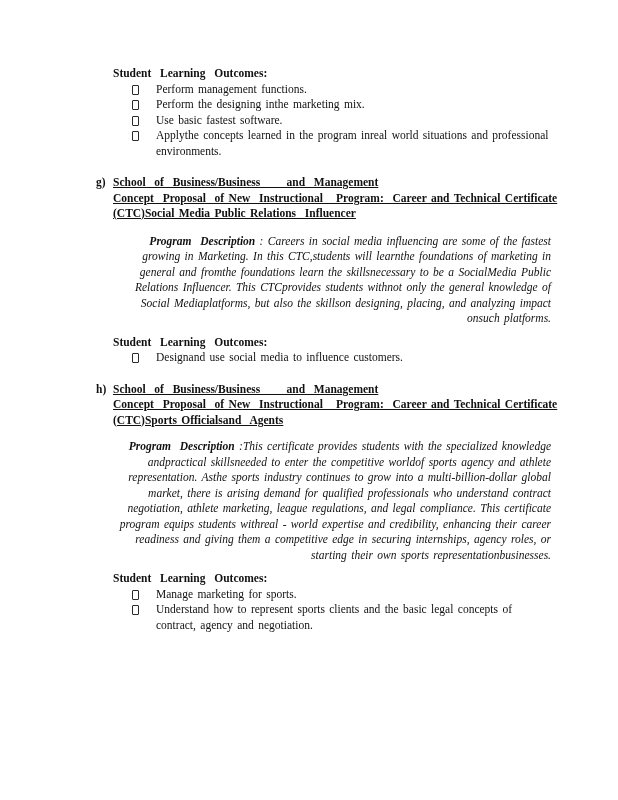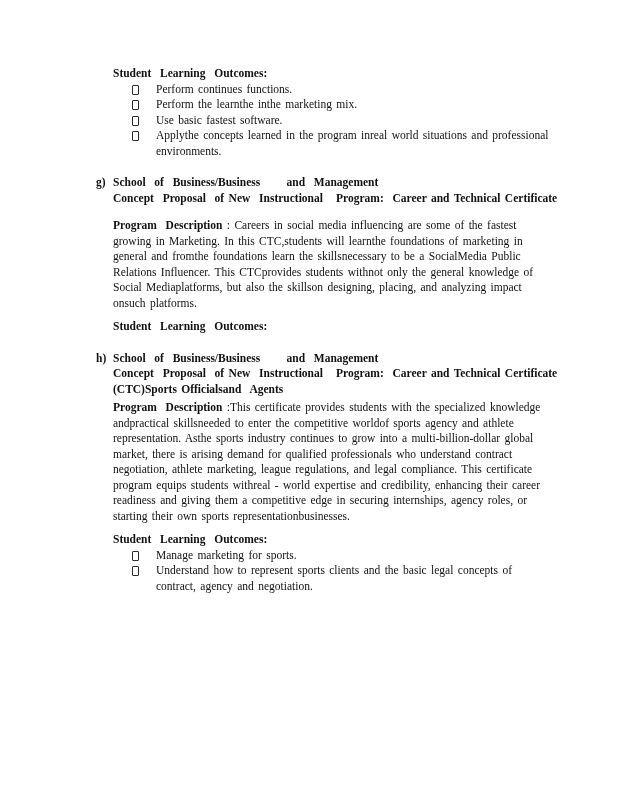--- a/index.html
+++ b/index.html
@@ -46,74 +46,80 @@
   }
   .btext { flex: 1; }
 
   
   .sec {
     display: flex;
     font-weight: bold;
     margin-top: 16px;
   }
   .sec-label { flex: none; width: 17px; }
-  .sec-lines { flex: 1; }
+  .sec-lines { flex: 1; text-decoration: underline; }
   .sec-lines > div { white-space: pre; }
 
   
   .para {
     margin: 12px 0 0 17px;
-    text-align: left;
+    text-align: right;
+    font-style: italic;
   }
   .plabel {
     font-weight: bold;
     white-space: pre;
   }
 
   .mt8  { margin-top: 8px; }
-  .mt11 { margin-top: 3px; }
+  .mt11 { margin-top: 11px; }
 </style>
 </head>
 <body>
 
 <div class="page">
   <div class="content">
 
     <div>
       <div class="slo-heading">Student  Learning  Outcomes:</div>
       <div class="bullet">
         <span class="tofu"></span>
-        <span class="btext">Perform continues  functions.</span>
+        <span class="btext">Perform management  functions.</span>
       </div>
       <div class="bullet">
         <span class="tofu"></span>
-        <span class="btext">Perform the learnthe inthe marketing mix.</span>
+        <span class="btext">Perform the designing inthe marketing mix.</span>
       </div>
       <div class="bullet">
         <span class="tofu"></span>
         <span class="btext">Use basic fastest software.</span>
       </div>
       <div class="bullet">
         <span class="tofu"></span>
         <span class="btext">Applythe concepts learned in the program inreal world situations and professional environments.</span>
       </div>
     </div>
 
     <div class="sec">
       <span class="sec-label">g)</span>
       <div class="sec-lines">
         <div>School  of  Business/Business      and  Management</div>
         <div>Concept  Proposal  of New  Instructional   Program:  Career and Technical Certificate</div>
+        <div>(CTC)Social Media Public Relations  Influencer</div>
       </div>
     </div>
 
     <p class="para"><span class="plabel">Program  Description </span><span>: Careers in social media influencing are some of the fastest growing in Marketing. In this CTC,students will learnthe foundations of marketing in general and fromthe foundations learn the skillsnecessary to be a SocialMedia Public Relations Influencer. This CTCprovides students withnot only the general knowledge of Social Mediaplatforms, but also the skillson designing, placing, and analyzing impact onsuch platforms.</span></p>
 
     <div class="mt8">
       <div class="slo-heading">Student  Learning  Outcomes:</div>
+      <div class="bullet">
+        <span class="tofu"></span>
+        <span class="btext">Designand use social media to influence customers.</span>
+      </div>
     </div>
 
     <div class="sec">
       <span class="sec-label">h)</span>
       <div class="sec-lines">
         <div>School  of  Business/Business      and  Management</div>
         <div>Concept  Proposal  of New  Instructional   Program:  Career and Technical Certificate</div>
         <div>(CTC)Sports Officialsand  Agents</div>
       </div>
     </div>

